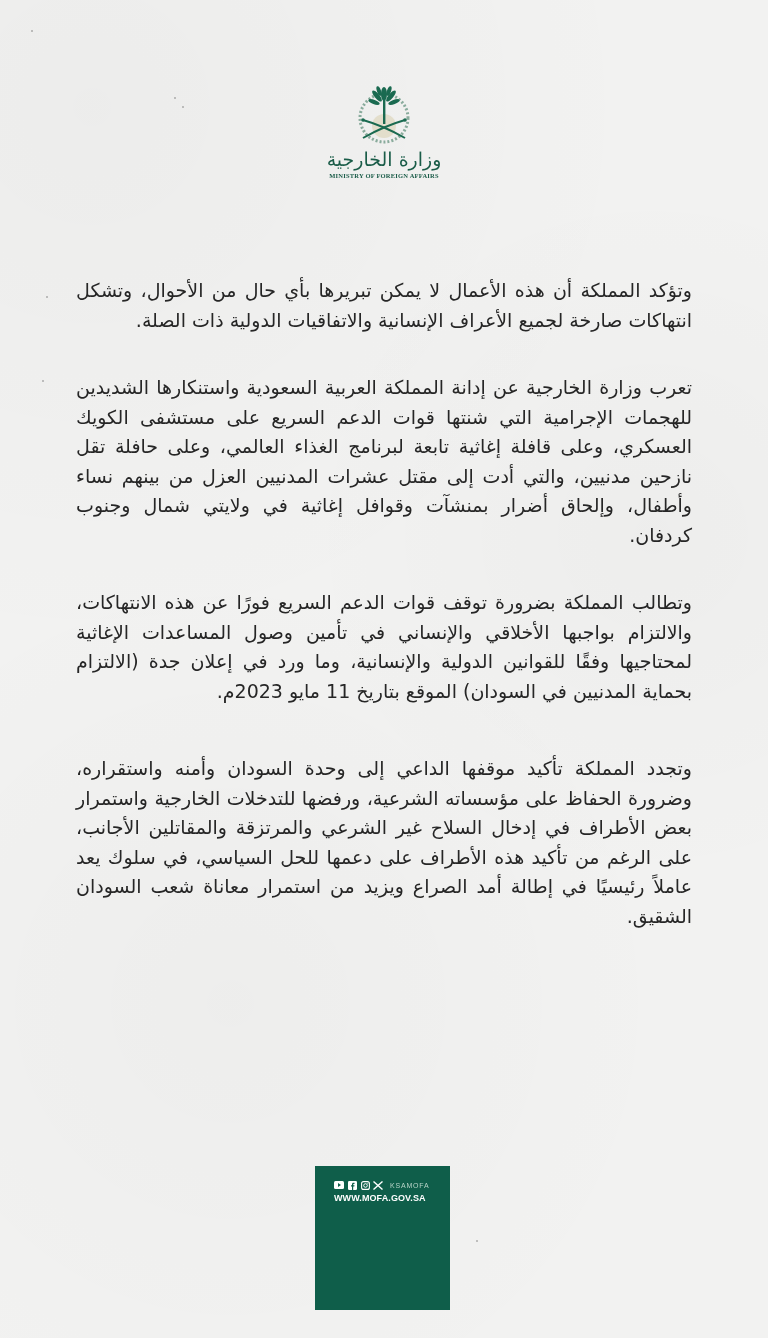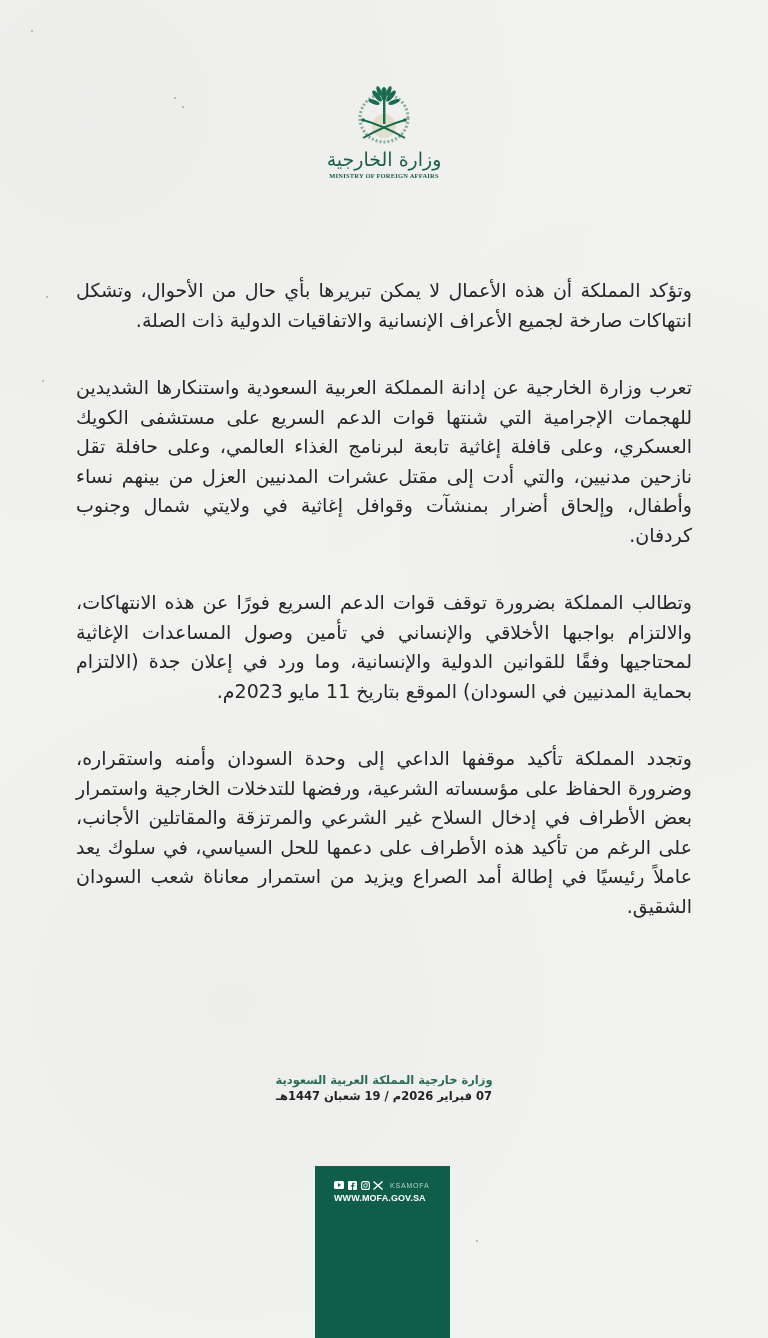--- a/index.html
+++ b/index.html
@@ -68,21 +68,21 @@
     }
     .content p {
       margin: 0 0 30px 0;
       font-size: 19px;
       line-height: 29.5px;
       color: #262626;
       font-weight: 500;
     }
     .content p:nth-child(1) { margin-bottom: 38px; }
     .content p:nth-child(2) { margin-bottom: 38px; }
-    .content p:nth-child(3) { margin-bottom: 38px; }
+    .content p:nth-child(3) { margin-bottom: 48px; }
 
     
     .signature {
       position: absolute;
       top: 1072px;
       left: 0;
       right: 0;
       text-align: center;
       direction: rtl;
       color: #1f4a3e;
@@ -99,21 +99,21 @@
       font-weight: bold;
       color: #222;
     }
 
     
     .footer-tag {
       position: absolute;
       top: 1166px;
       left: 315px;
       width: 135px;
-      height: 172px;
+      height: 144px;
       background: #0f5e4a;
       display: flex;
       flex-direction: column;
       align-items: flex-start;
       padding: 13px 0 0 19px;
       box-sizing: border-box;
     }
     .social-row {
       display: flex;
       align-items: center;
@@ -189,24 +189,20 @@
     <div class="logo-english">MINISTRY OF FOREIGN AFFAIRS</div>
   </header>
 
   <main class="content">
     <p>وتؤكد المملكة أن هذه الأعمال لا يمكن تبريرها بأي حال من الأحوال، وتشكل انتهاكات صارخة لجميع الأعراف الإنسانية والاتفاقيات الدولية ذات الصلة.</p>
     <p>تعرب وزارة الخارجية عن إدانة المملكة العربية السعودية واستنكارها الشديدين للهجمات الإجرامية التي شنتها قوات الدعم السريع على مستشفى الكويك العسكري، وعلى قافلة إغاثية تابعة لبرنامج الغذاء العالمي، وعلى حافلة تقل نازحين مدنيين، والتي أدت إلى مقتل عشرات المدنيين العزل من بينهم نساء وأطفال، وإلحاق أضرار بمنشآت وقوافل إغاثية في ولايتي شمال وجنوب كردفان.</p>
     <p>وتطالب المملكة بضرورة توقف قوات الدعم السريع فورًا عن هذه الانتهاكات، والالتزام بواجبها الأخلاقي والإنساني في تأمين وصول المساعدات الإغاثية لمحتاجيها وفقًا للقوانين الدولية والإنسانية، وما ورد في إعلان جدة (الالتزام بحماية المدنيين في السودان) الموقع بتاريخ 11 مايو 2023م.</p>
     <p>وتجدد المملكة تأكيد موقفها الداعي إلى وحدة السودان وأمنه واستقراره، وضرورة الحفاظ على مؤسساته الشرعية، ورفضها للتدخلات الخارجية واستمرار بعض الأطراف في إدخال السلاح غير الشرعي والمرتزقة والمقاتلين الأجانب، على الرغم من تأكيد هذه الأطراف على دعمها للحل السياسي، في سلوك يعد عاملاً رئيسيًا في إطالة أمد الصراع ويزيد من استمرار معاناة شعب السودان الشقيق.</p>
   </main>
 
-  <section class="signature">
-    <div class="sig-org">وزارة خارجية المملكة العربية السعودية</div>
-    <div class="sig-date">07 فبراير 2026م / 19 شعبان 1447هـ</div>
-  </section>
 
   <footer class="footer-tag">
     <div class="social-row">
       <span class="social-icon">
         <svg width="10" height="8" viewBox="0 0 10 8">
             <rect x="0" y="0" width="10" height="8" rx="1.5" fill="#fff"></rect>
             <path d="M4 2 L7 4 L4 6 Z" fill="#0f5e4a"></path>
           </svg>
       </span>
       <span class="social-icon">

